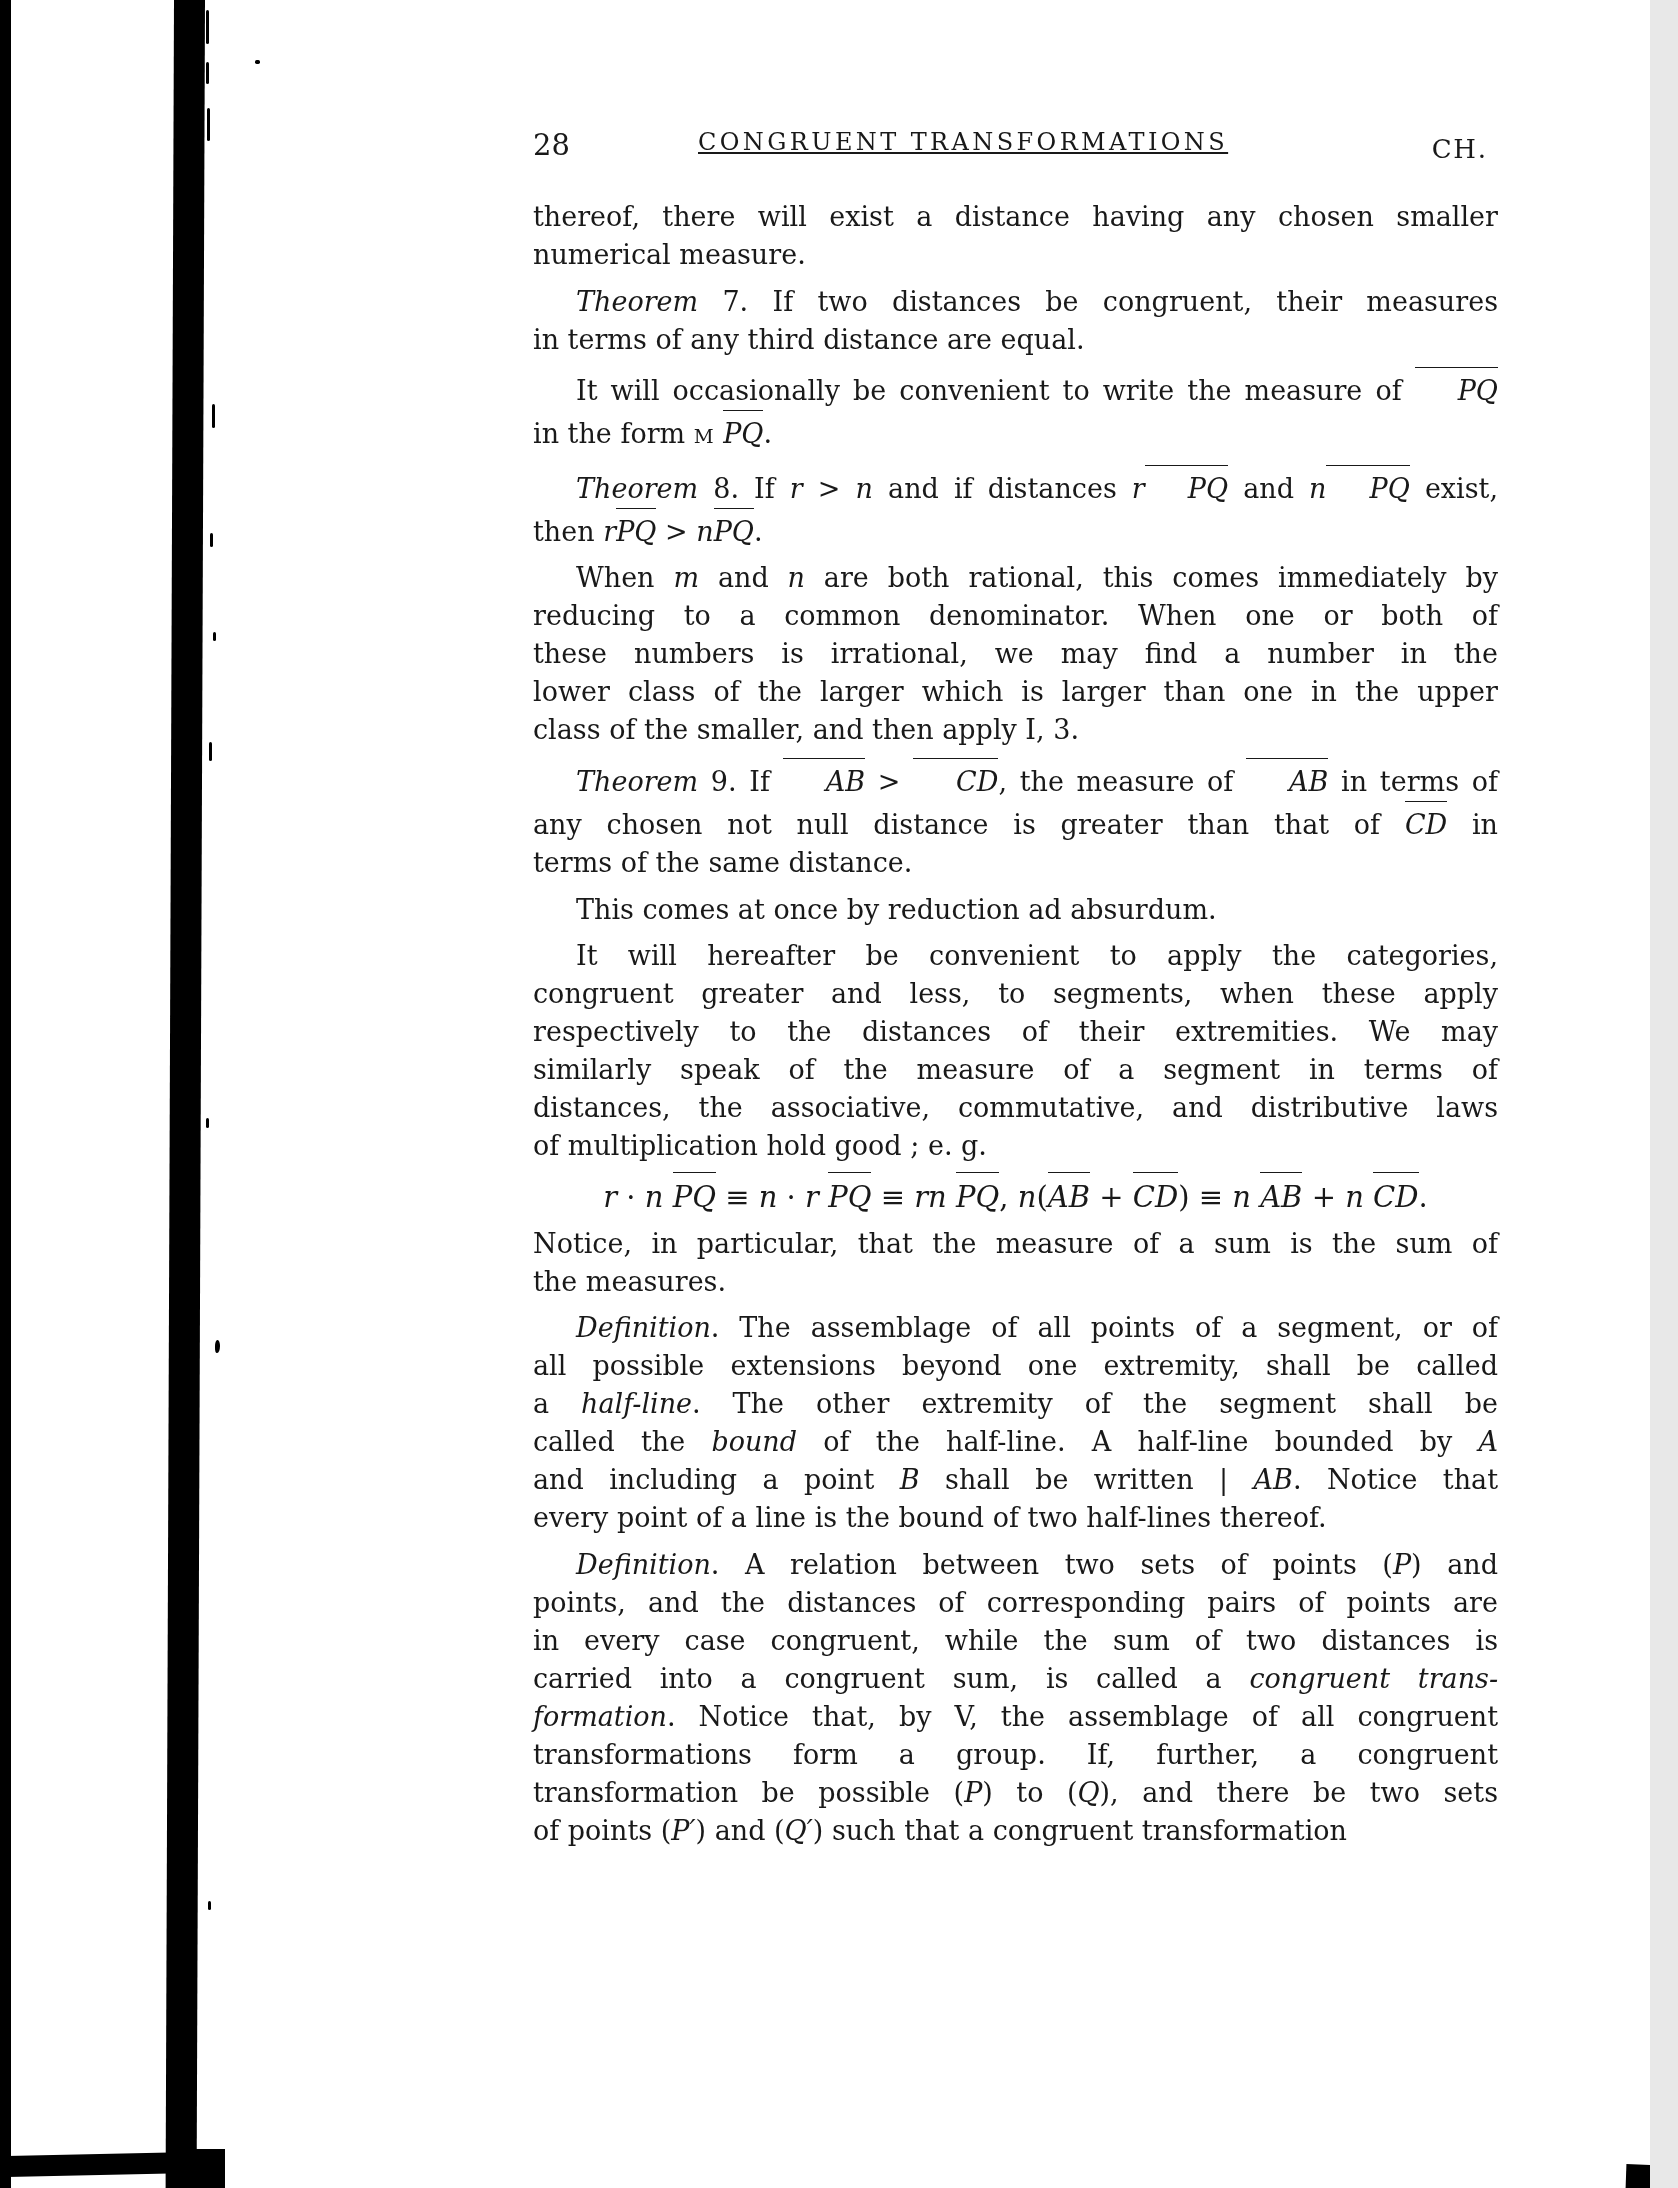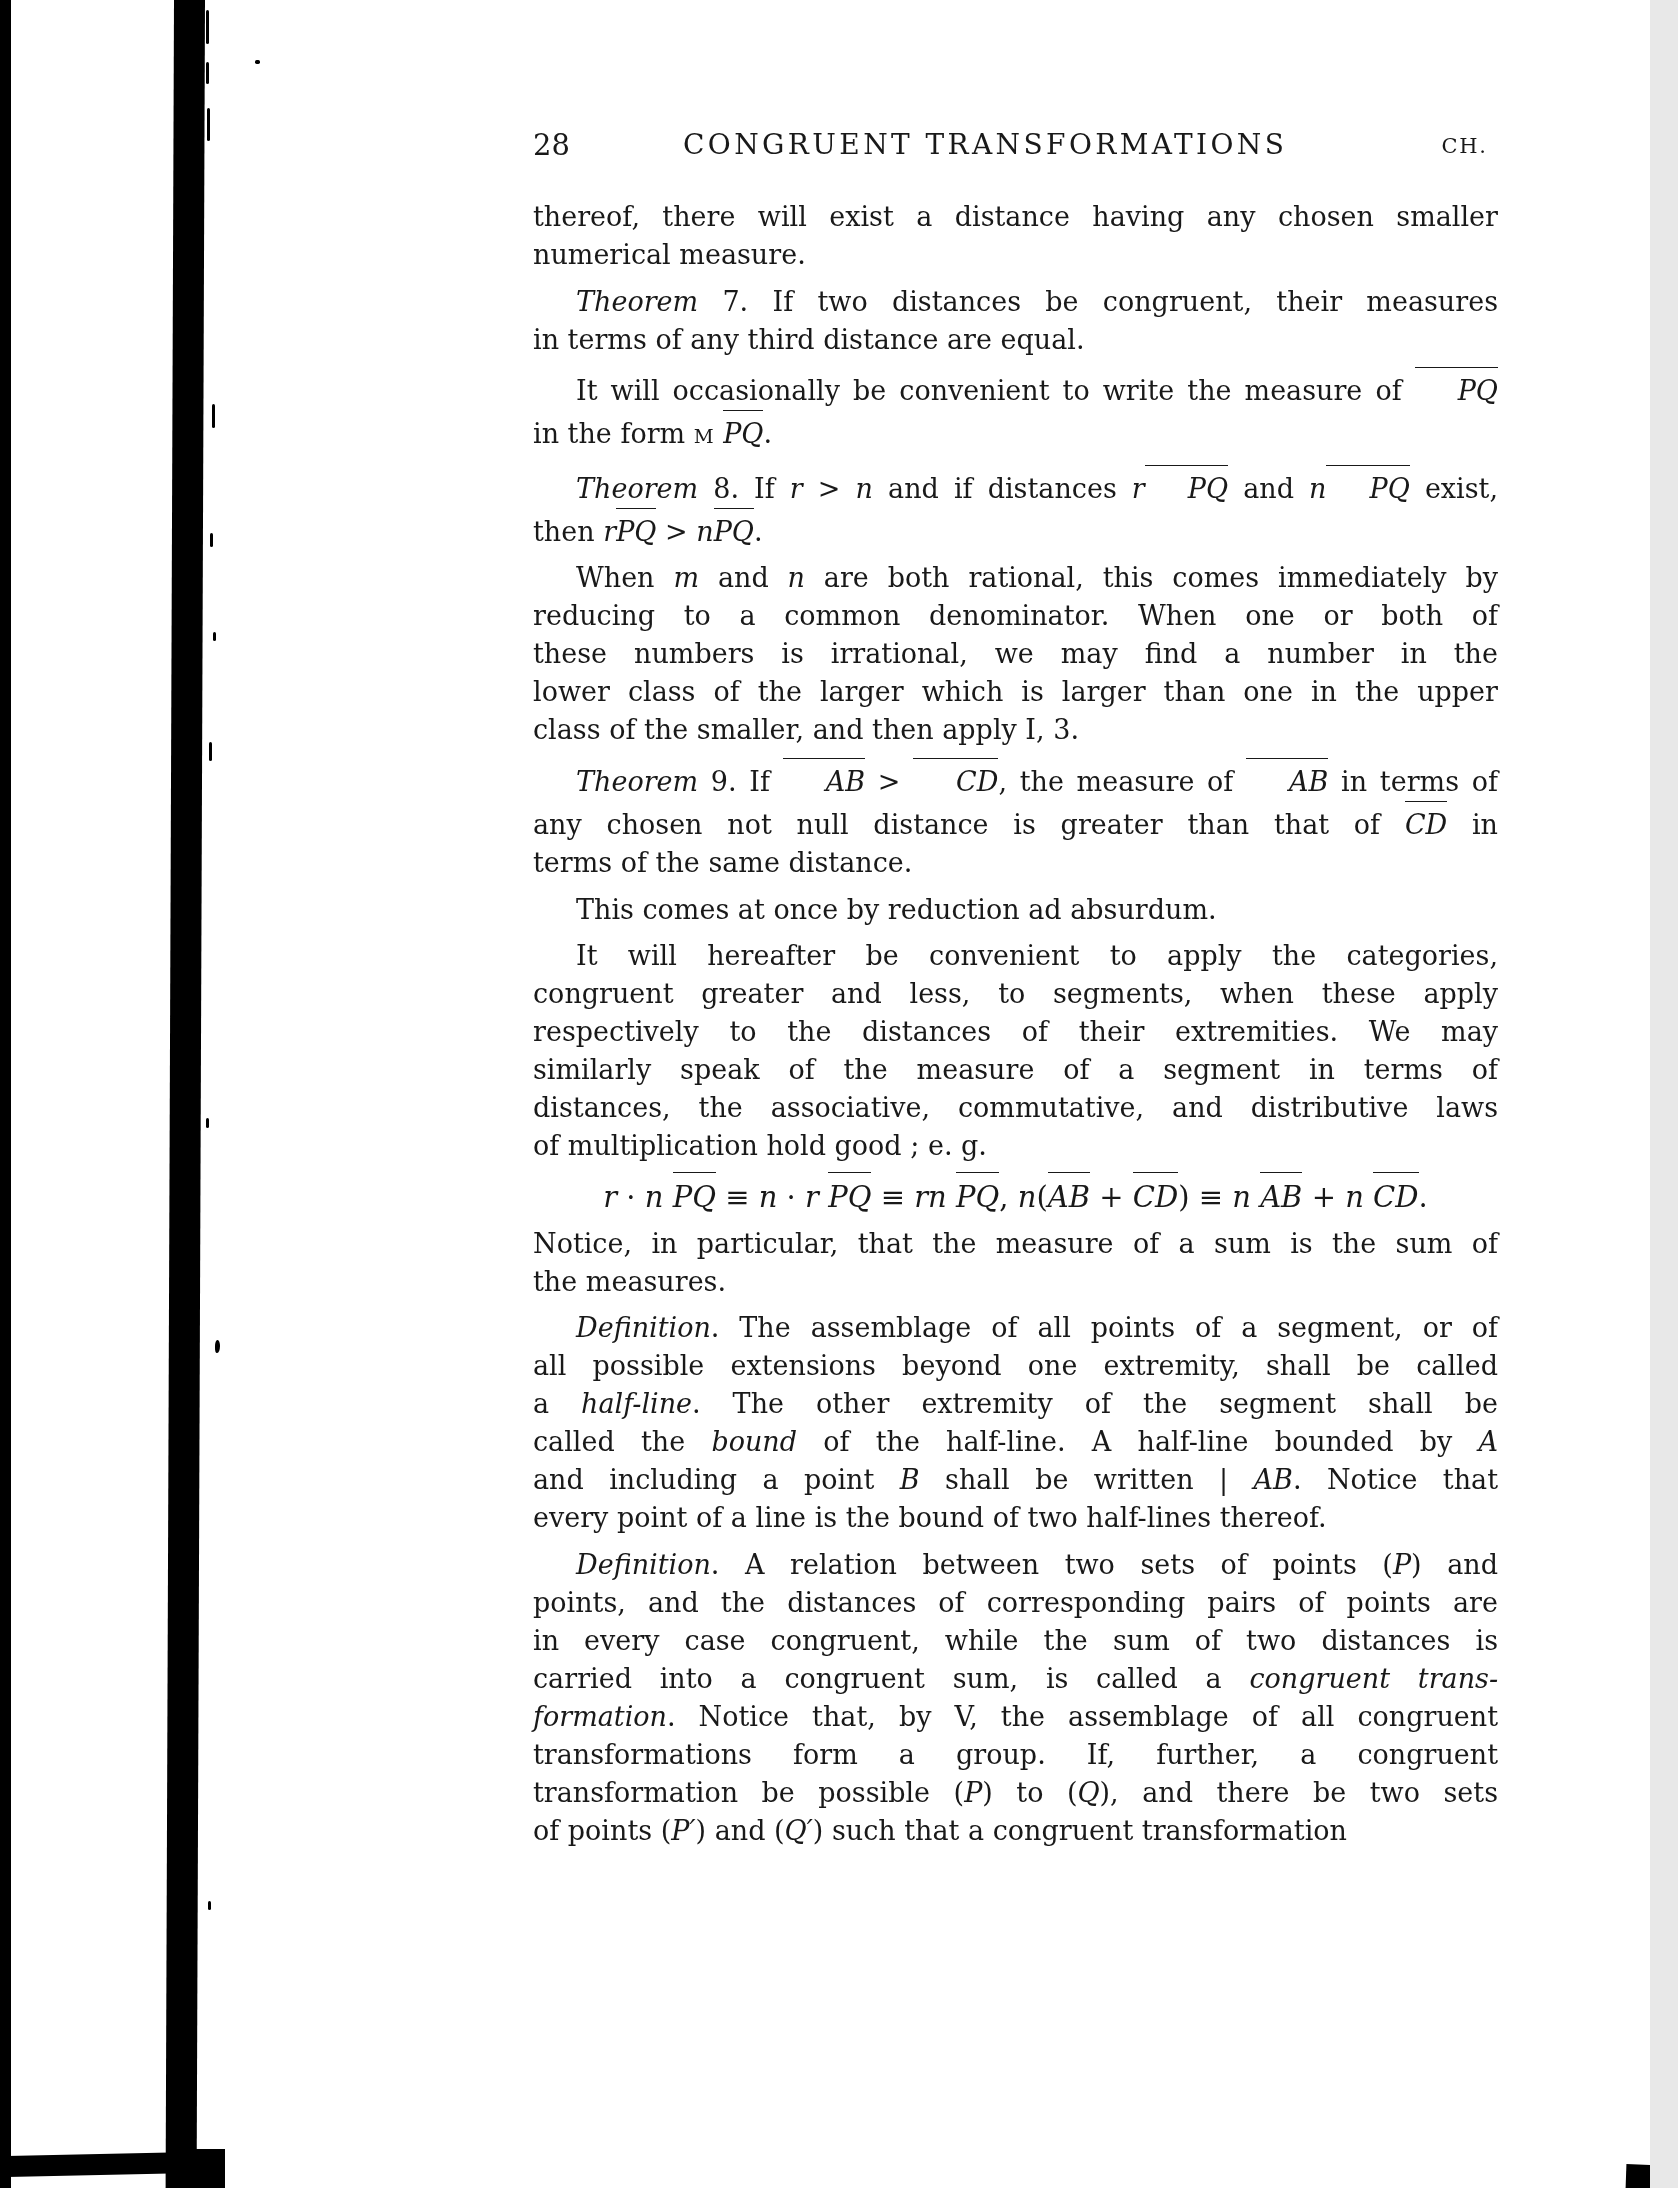--- a/index.html
+++ b/index.html
@@ -16,22 +16,22 @@
   .left-strip{left:0;top:0;width:11.2px;height:2189px;}
   .gutter-bar{left:174px;top:0;width:31px;height:2189px;transform:rotate(0.22deg);transform-origin:top left;}
   .gutter-bottom{left:172px;top:2149px;width:53px;height:40px;}
   .bottom-left-band{left:6.9px;top:2154px;width:186px;height:20.6px;transform:rotate(-1.2deg);}
   .right-line{left:1666px;top:0;width:8.6px;height:2189px;transform:rotate(0.33deg);transform-origin:top left;}
   .bottom-right-corner{left:1626px;top:2165px;width:52px;height:24px;transform:rotate(2deg);}
   .speck{position:absolute;background:#000;border-radius:1.7px;}
   
   .runhead{position:absolute;left:533px;top:126px;width:965px;height:40px;}
   .runhead .pagenum{position:absolute;left:0;top:1.7px;font-size:29px;}
-  .runhead .title{position:absolute;left:150px;top:1.7px;font-size:28px;letter-spacing:3.4px;}
-  .runhead .chap{position:absolute;right:10.3px;top:7.7px;font-size:21px;letter-spacing:1.7px;}
+  .runhead .title{position:absolute;left:165px;top:1.7px;font-size:24px;letter-spacing:3.4px;text-decoration:underline;}
+  .runhead .chap{position:absolute;right:10.3px;top:7.7px;font-size:26px;letter-spacing:1.7px;}
   
   .textbody{
     position:absolute;left:533px;top:198px;width:965px;
     font-size:27px;line-height:38px;
   }
   .para + .para{margin-top:8.6px;}
   .para .line{text-align:justify;text-align-last:justify;white-space:normal;}
   .para .line.last{text-align-last:left;}
   .para.indent .line.first{text-indent:43px;}
   .para.formula{margin:6.9px 0 5.2px 0;}

